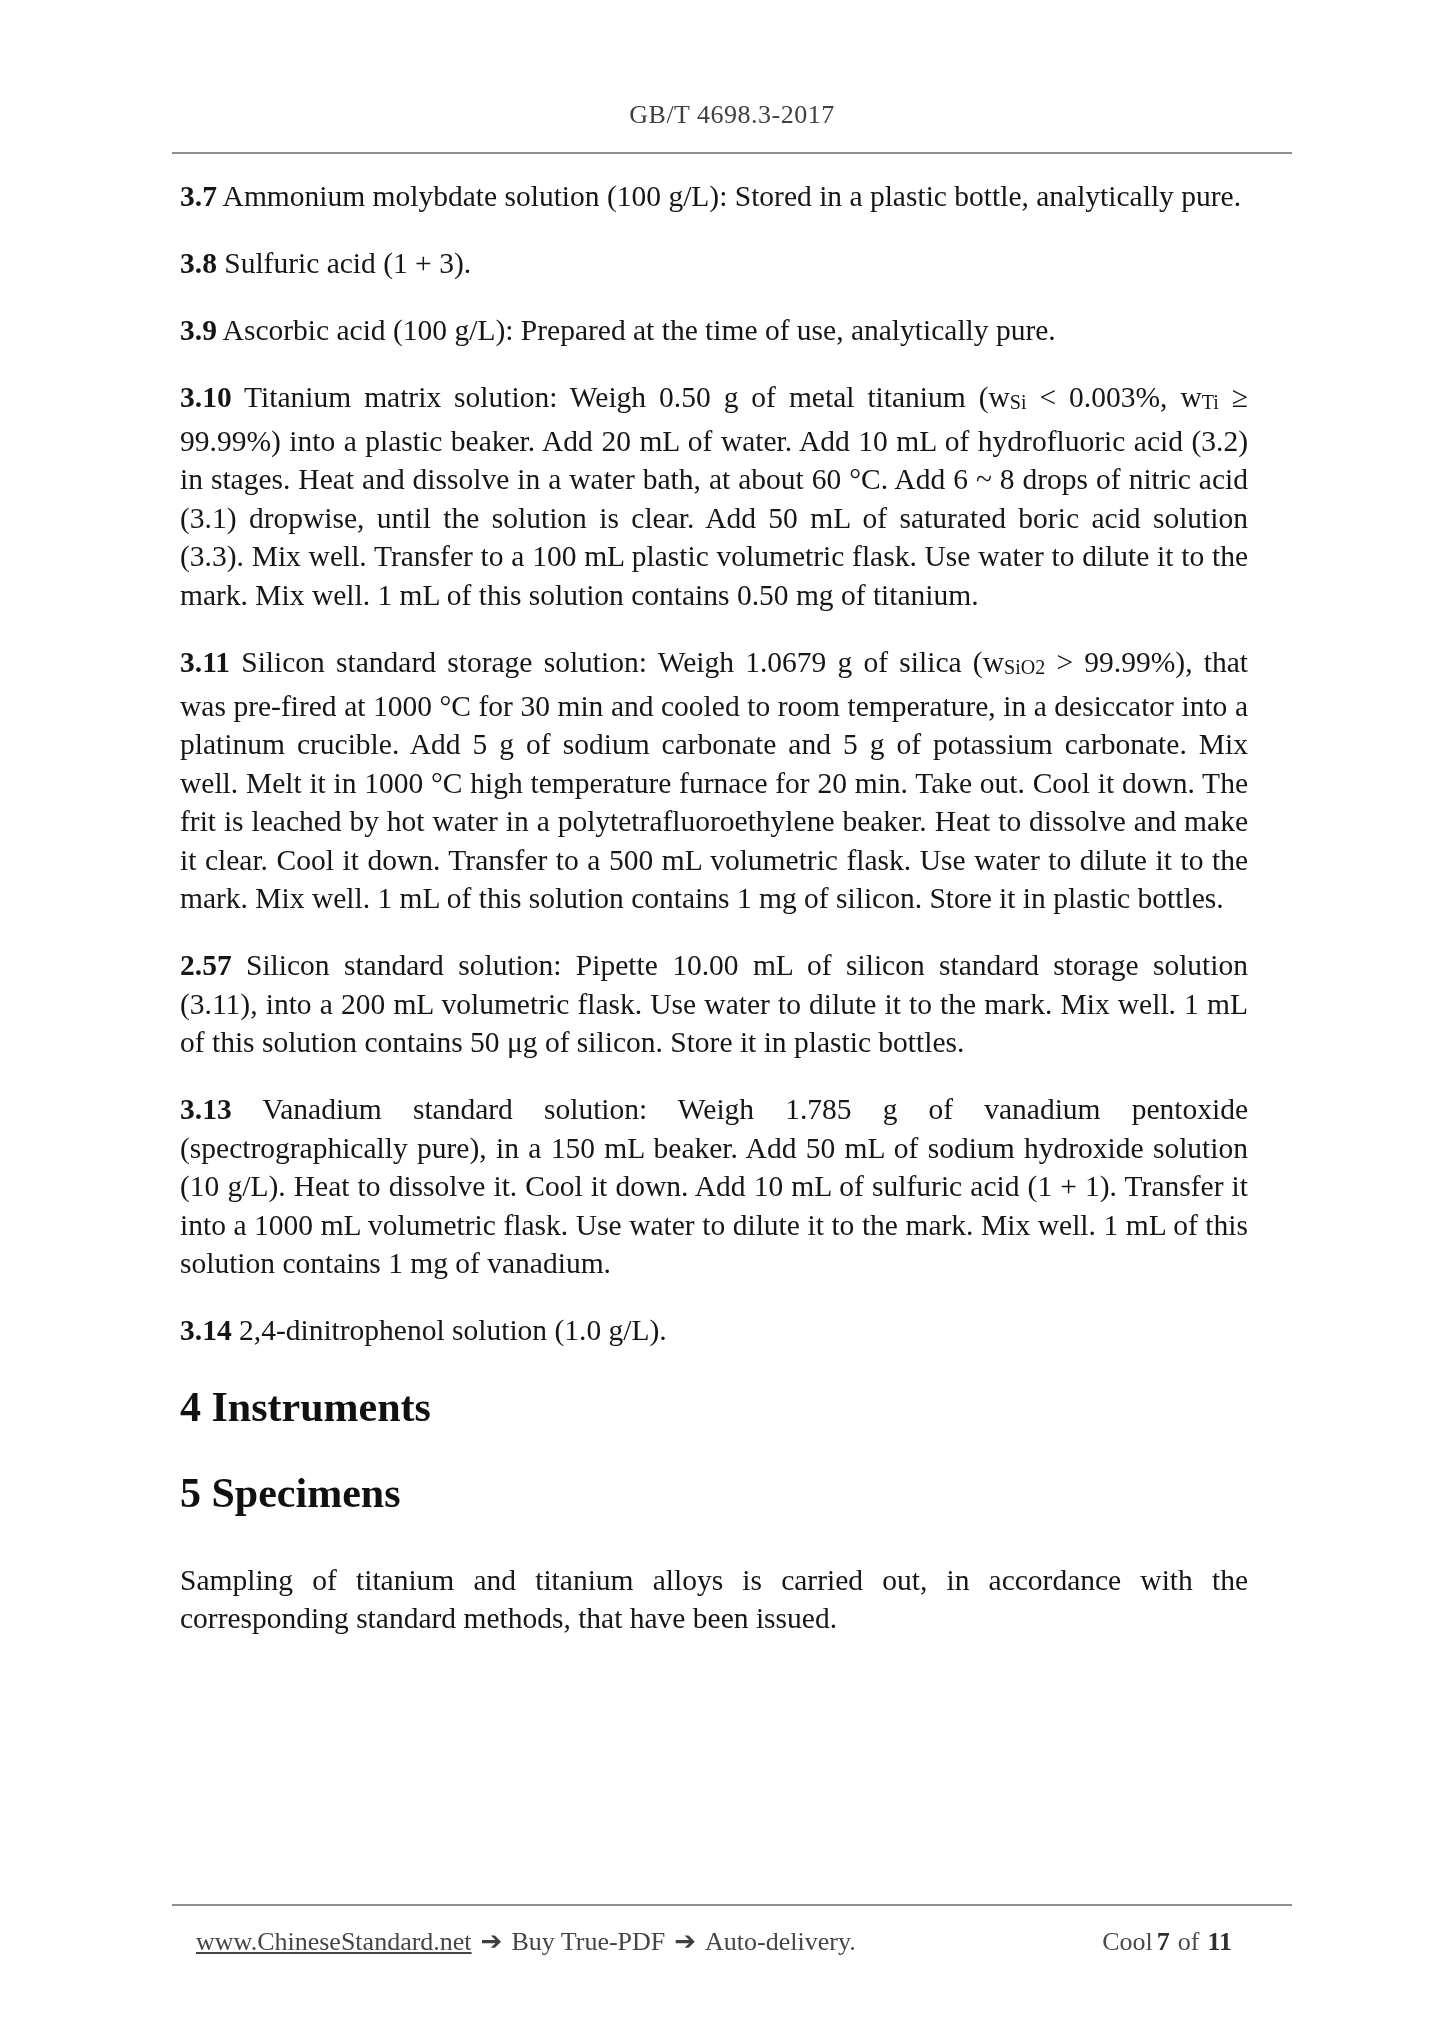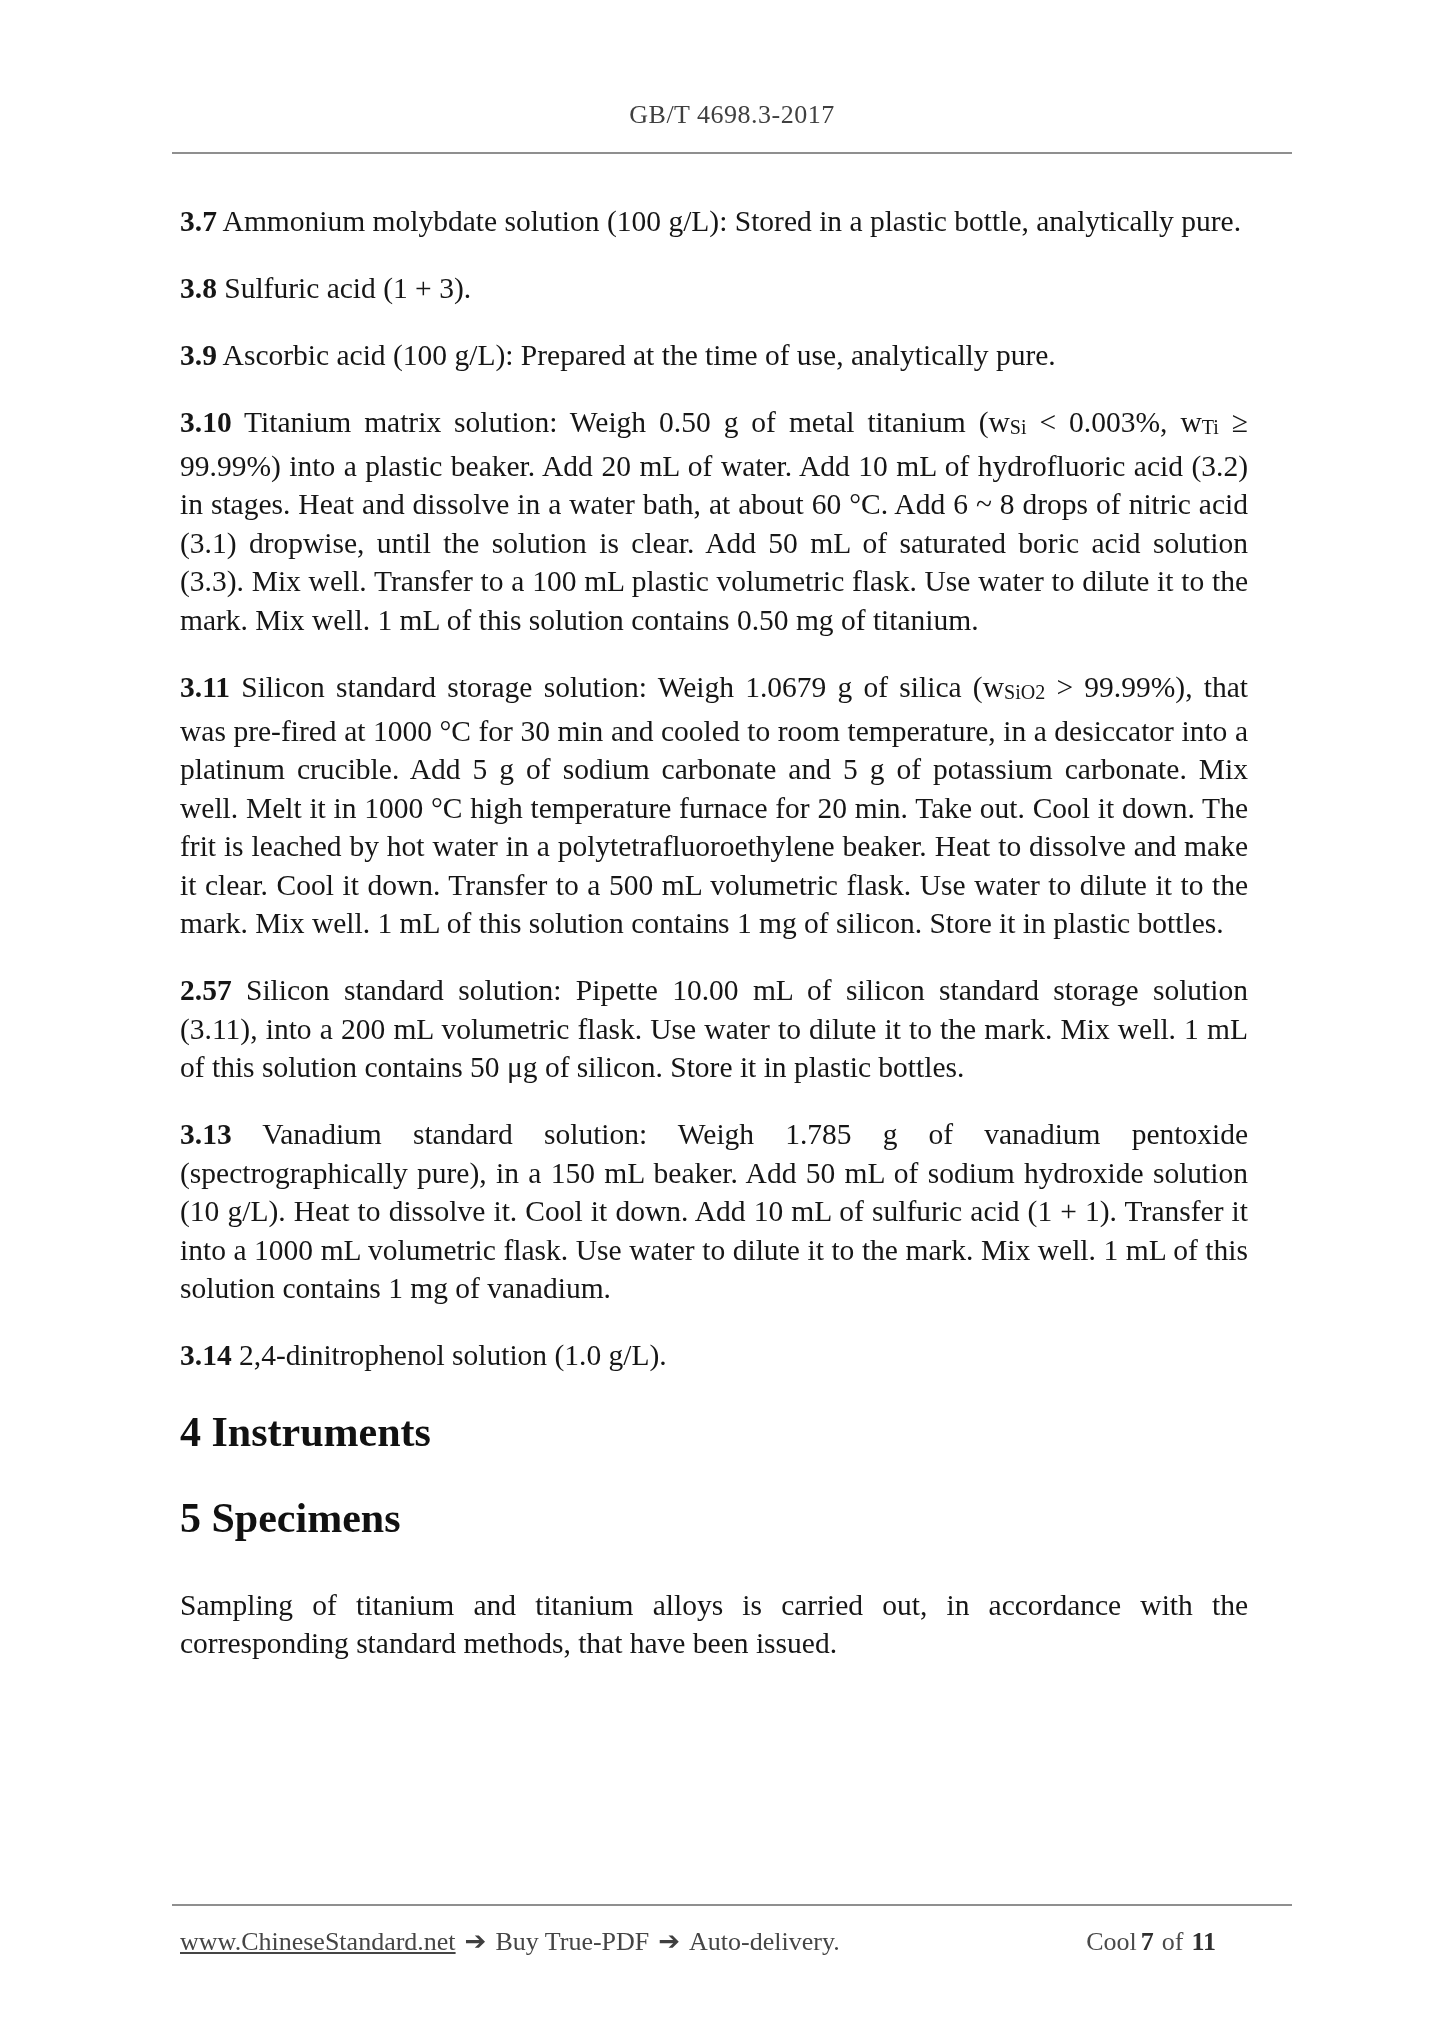--- a/index.html
+++ b/index.html
@@ -35,21 +35,21 @@
     height: 0;
     border-top: 2px solid #8f8f8f;
   }
   .rule-top    { top: 136px; }
   .rule-bottom { top: 1888px; }
 
   
   .content {
     position: absolute;
     left: 180px;
-    top: 186px;
+    top: 161px;
     width: 1068px;
   }
   .para {
     margin: 0 0 28.5px 0;
     font-size: 29.5px;
     line-height: 38.5px;
     text-align: justify;
   }
   .para .pnum { font-weight: bold; }
   .sub {
@@ -67,21 +67,21 @@
     margin: 46px 0 0 0;
     font-size: 29.5px;
     line-height: 38.5px;
     text-align: justify;
   }
   .section-heading.second { margin-top: 42px; }
 
   
   .footer-row {
     position: absolute;
-    left: 180px;
+    left: 196px;
     top: 1910px;
     width: 1040px;
     display: flex;
     justify-content: space-between;
     align-items: baseline;
     font-size: 26px;
     color: #454545;
   }
   .footer-left { white-space: nowrap; }
   .footer-link {

